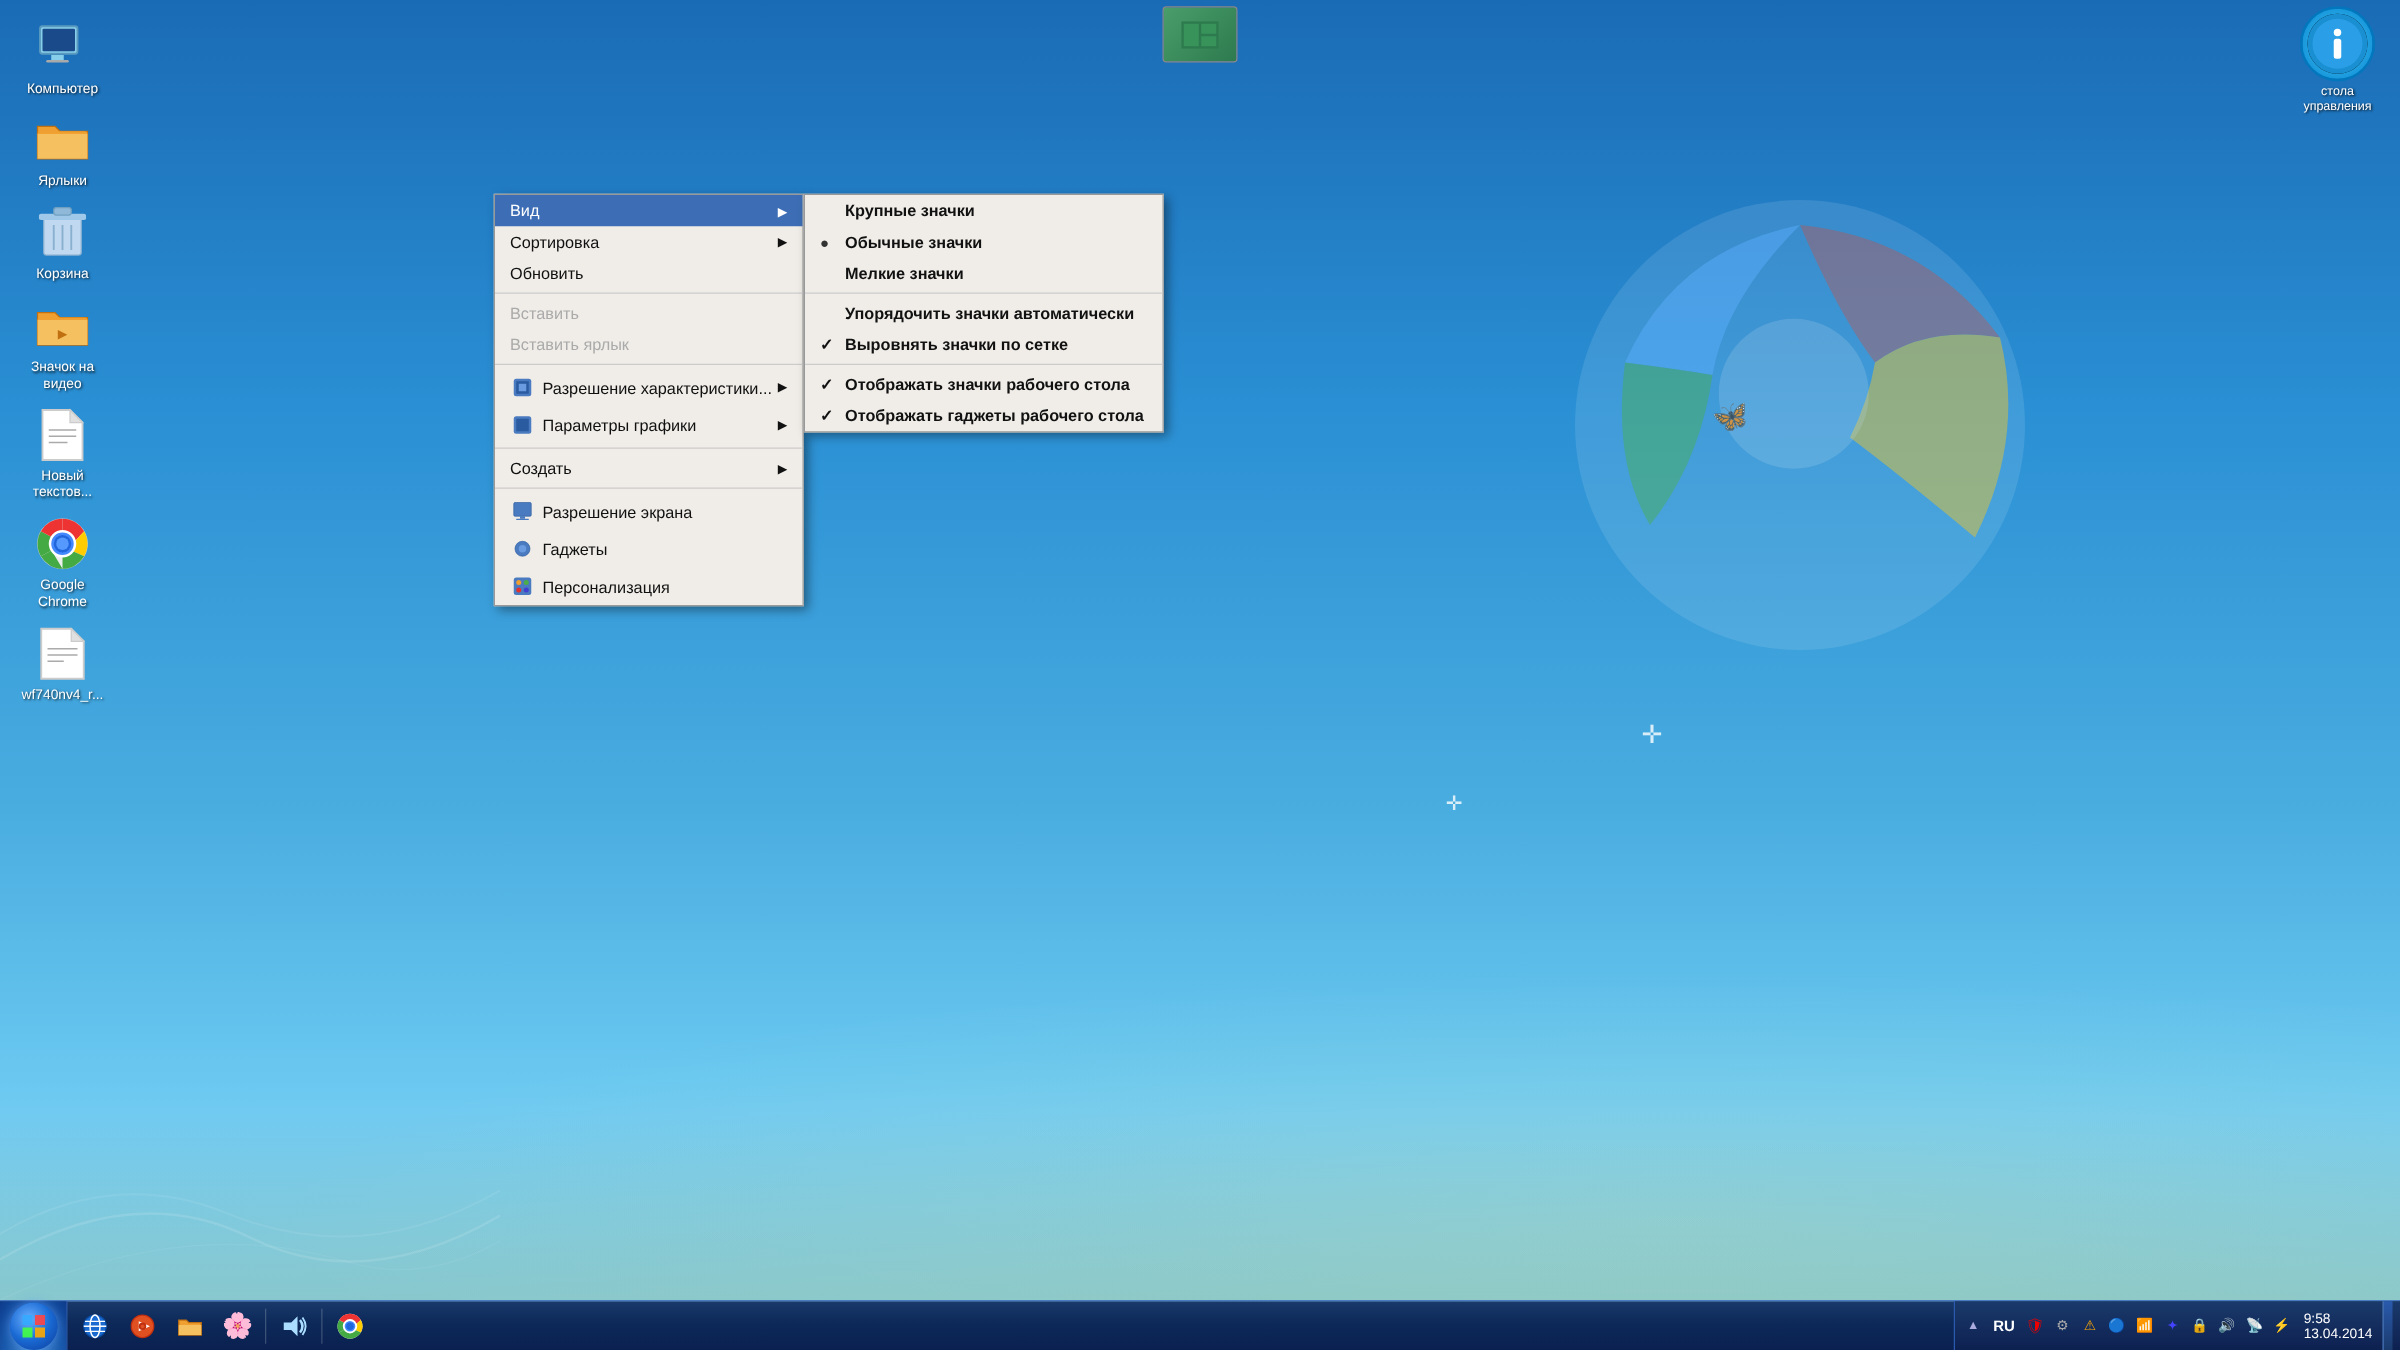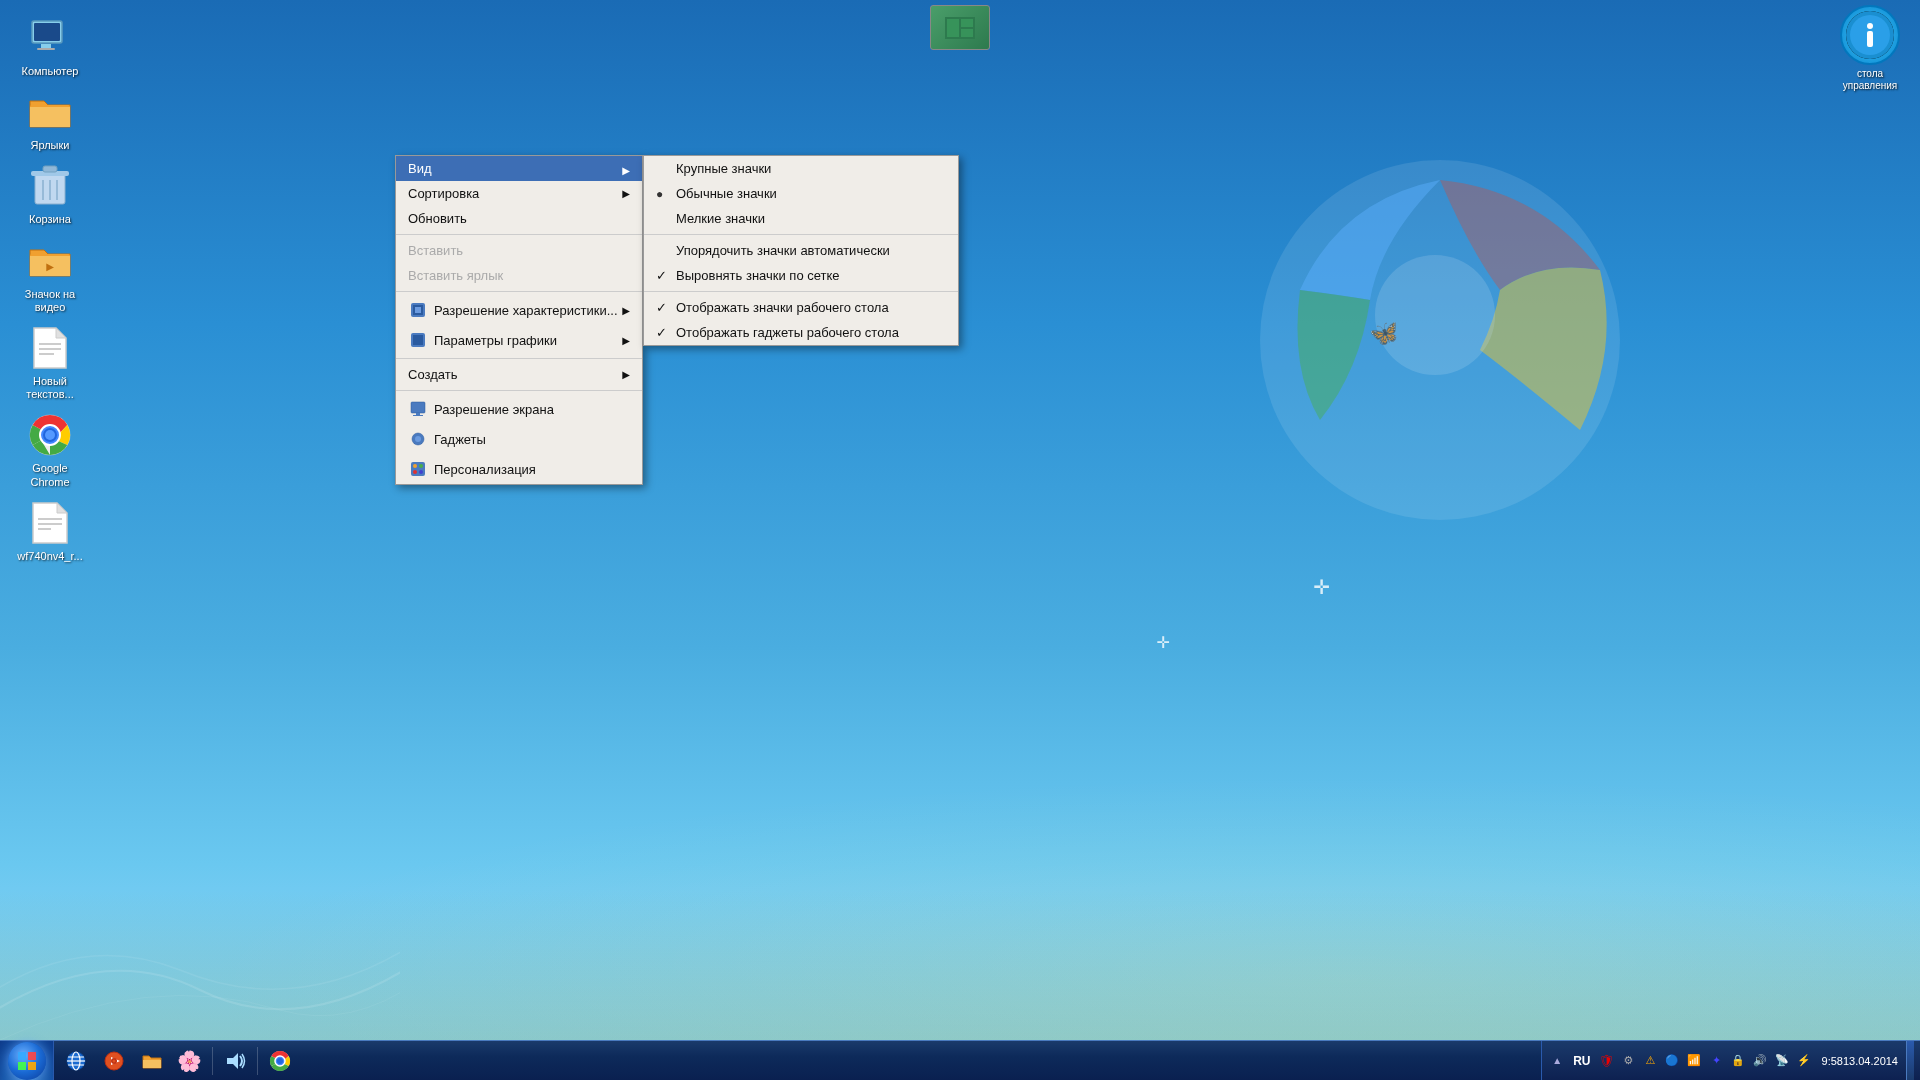--- a/index.html
+++ b/index.html
@@ -160,29 +160,30 @@
     }
 
     .menu-separator {
       height: 1px;
       background: #ccc;
       margin: 3px 0;
     }
 
     
     .submenu {
-      width: 316px;
+      width: 288px;
       background: #f0ede8;
       border: 1px solid #999;
       box-shadow: 3px 3px 8px rgba(0,0,0,0.4);
       font-size: 13px;
       color: #111;
       position: absolute;
       left: 248px;
       top: 0;
+      font-weight: bold;
     }
 
     .submenu-item {
       display: flex;
       align-items: center;
       padding: 5px 12px;
       cursor: pointer;
       min-height: 24px;
       white-space: nowrap;
     }
@@ -305,22 +306,22 @@
 
     .tray-lang {
       color: white;
       font-size: 12px;
       font-weight: bold;
       padding: 0 3px;
     }
 
     .tray-clock {
       display: flex;
-      flex-direction: row;
-      align-items: flex-end;
+      flex-direction: column;
+      align-items: flex-start;
       color: white;
       font-size: 11px;
       padding: 0 4px;
     }
 
     .show-desktop {
       width: 8px;
       height: 40px;
       background: linear-gradient(180deg, #2a5aad, #1a3a6b);
       border-left: 1px solid #4a7abf;

